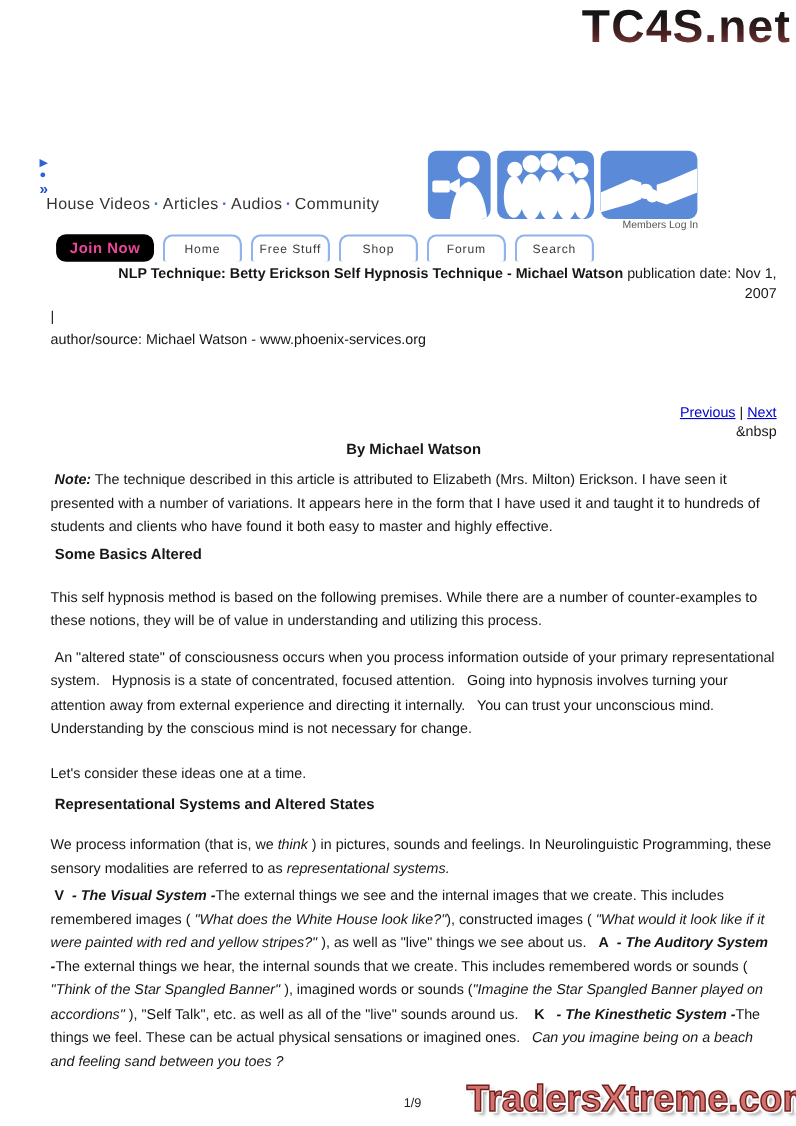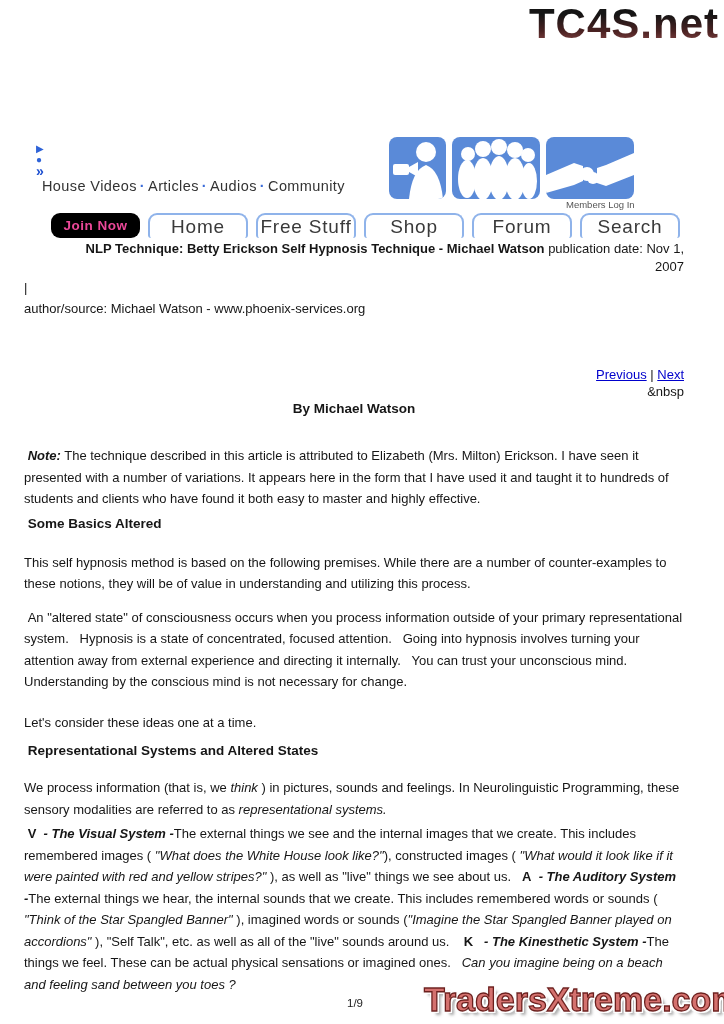--- a/index.html
+++ b/index.html
@@ -27,56 +27,56 @@
   .tile svg{display:block;width:100%;height:100%;}
   .tile1{left:389px;width:57px;}
   .tile2{left:452px;width:88px;}
   .tile3{left:546px;width:88px;}
   .members{position:absolute;left:566px;top:199px;font-size:9.5px;color:#555;text-align:right;}
 
   
   .tabs{position:absolute;left:51px;top:213px;display:flex;gap:8px;z-index:2;}
   .tab-join{width:89px;height:25px;background:#000;border-radius:9px;color:#ec4899;font-weight:bold;
             font-size:13.5px;display:flex;align-items:center;justify-content:center;letter-spacing:0.5px;}
-  .tab{width:100px;height:25px;border:2px solid #8fb3ea;border-bottom:none;border-radius:9px 9px 3px 3px;
-       background:#fff;color:#3a3a3a;font-size:19px;letter-spacing:0.8px;
+  .tab{width:72px;height:25px;border:2px solid #8fb3ea;border-bottom:none;border-radius:9px 9px 3px 3px;
+       background:#fff;color:#3a3a3a;font-size:11px;letter-spacing:0.8px;
        display:flex;align-items:center;justify-content:center;}
 
   
-  .article{position:absolute;left:24px;top:240px;width:660px;font-size:13px;color:#161616;}
+  .article{position:absolute;left:46px;top:240px;width:660px;font-size:13px;color:#161616;}
   .trow1{text-align:right;white-space:nowrap;line-height:18px;font-size:13px;}
   .trow1 .ttl{font-weight:bold;}
   .trow2{text-align:right;line-height:18px;}
   .pipe{line-height:16px;margin-top:4px;}
   .author{line-height:18px;margin-top:4px;}
   .spacer1{height:48px;}
   .prevnext{text-align:right;line-height:17px;}
   .prevnext a{color:#0000cc;text-decoration:underline;cursor:pointer;}
   .nbspline{text-align:right;line-height:17px;}
   .byline{text-align:center;font-weight:bold;line-height:18px;font-size:13.5px;}
   .para{white-space:pre-wrap;line-height:21.5px;}
-  .note{margin-top:27px;}
+  .note{margin-top:7px;}
   .h{font-weight:bold;font-size:13.5px;line-height:18px;white-space:pre-wrap;}
   .h1{margin-top:5px;}
   .p-premises{margin-top:19px;}
   .p-altered{margin-top:12px;}
   .p-consider{margin-top:19px;}
   .h2{margin-top:9px;}
   .p-process{margin-top:17px;}
   .p-vak{margin-top:3px;}
 
   
   .dlsub{position:absolute;left:231px;top:485px;z-index:5;font-size:37px;font-weight:bold;letter-spacing:1px;
          color:#c41f2a;
          text-shadow:-2px 0 #fff,2px 0 #fff,0 -2px #fff,0 2px #fff,
                      -1.5px -1.5px #fff,1.5px -1.5px #fff,-1.5px 1.5px #fff,1.5px 1.5px #fff,
                      4px 5px 4px rgba(60,60,60,.6);}
 
   
-  .pagenum{position:absolute;left:347px;top:997px;font-size:11.5px;color:#222;}
+  .pagenum{position:absolute;left:367px;top:997px;font-size:11.5px;color:#222;}
   .traders{position:absolute;left:424px;top:980px;font-size:34px;font-weight:bold;letter-spacing:0px;
            color:#d4716e;-webkit-text-stroke:1.3px #6b1f1d;
            text-shadow:-2px 0 #fdfdfd,2px 0 #fdfdfd,0 -2px #fdfdfd,0 2px #fdfdfd,
                        -2px -2px #fdfdfd,2px -2px #fdfdfd,-2px 2px #fdfdfd,2px 2px #fdfdfd,
                        4px 4px 3px rgba(100,100,100,.55);}
 </style>
 </head>
 <body>
 
 <div class="page">

